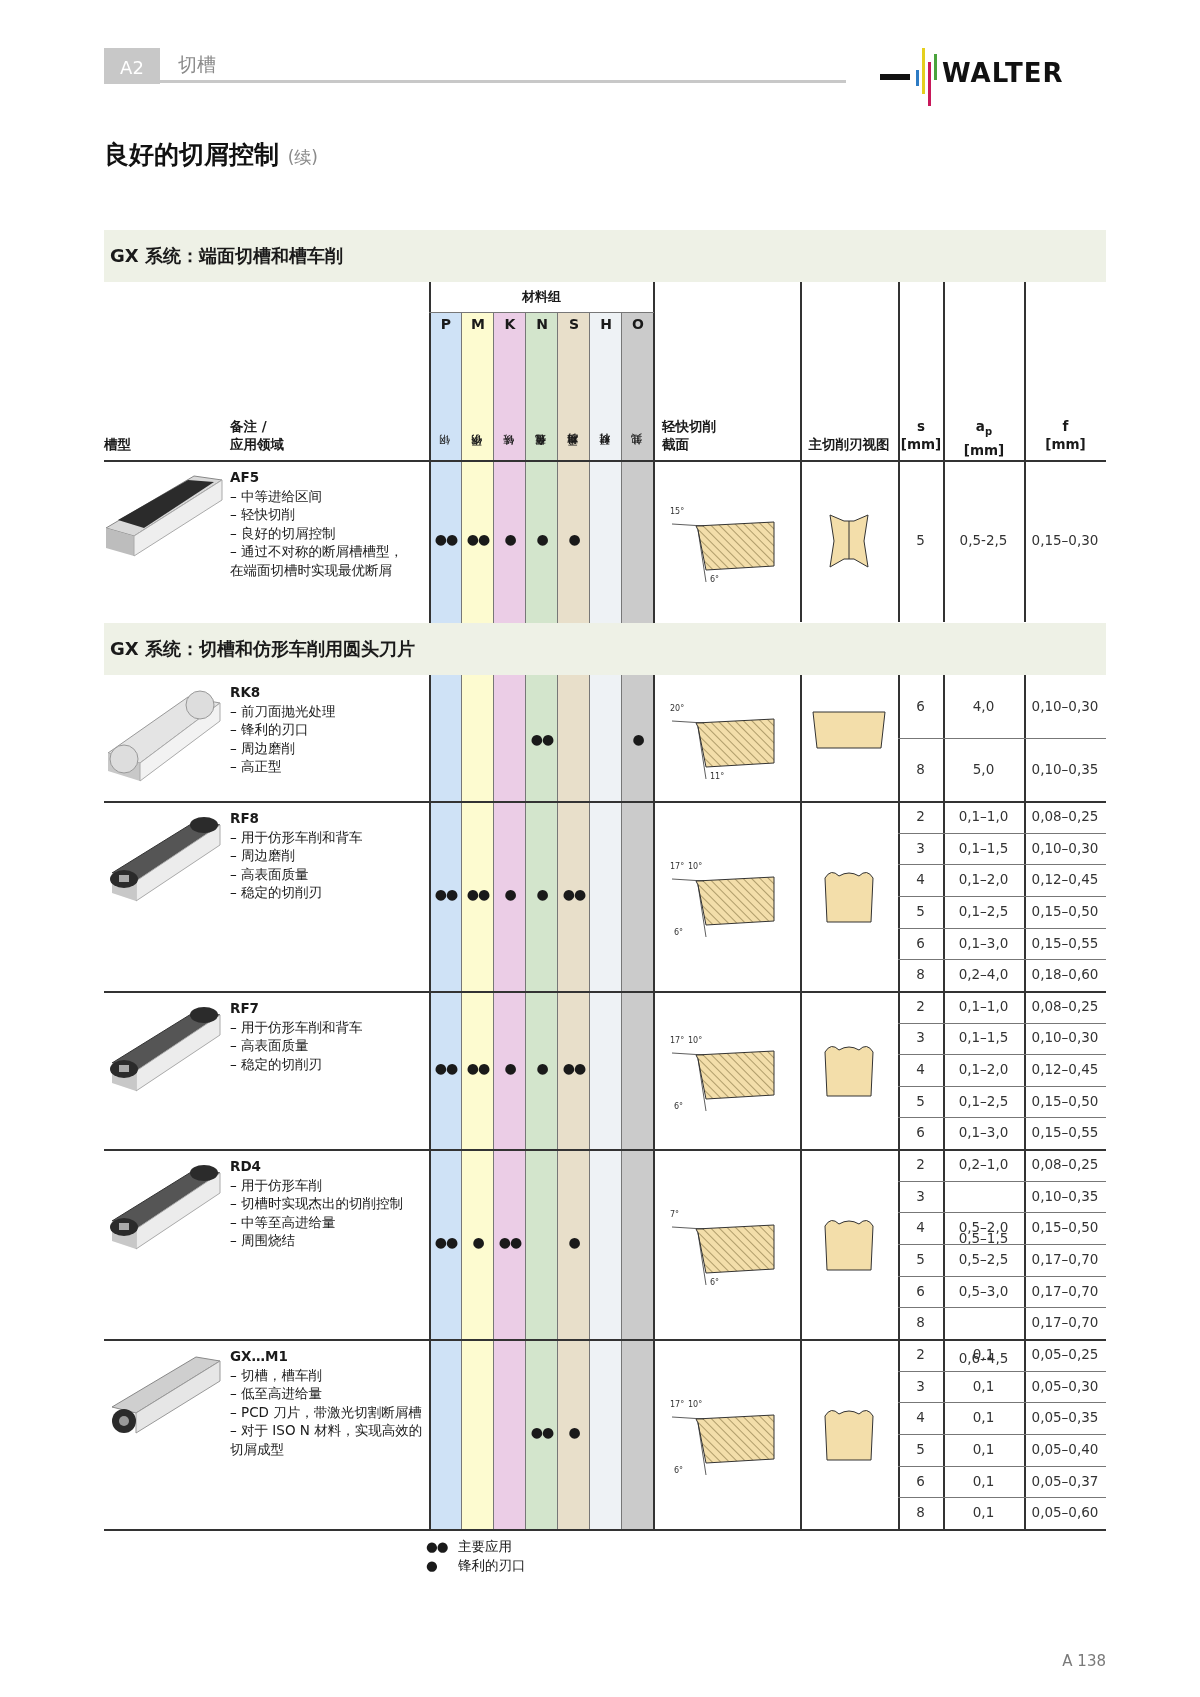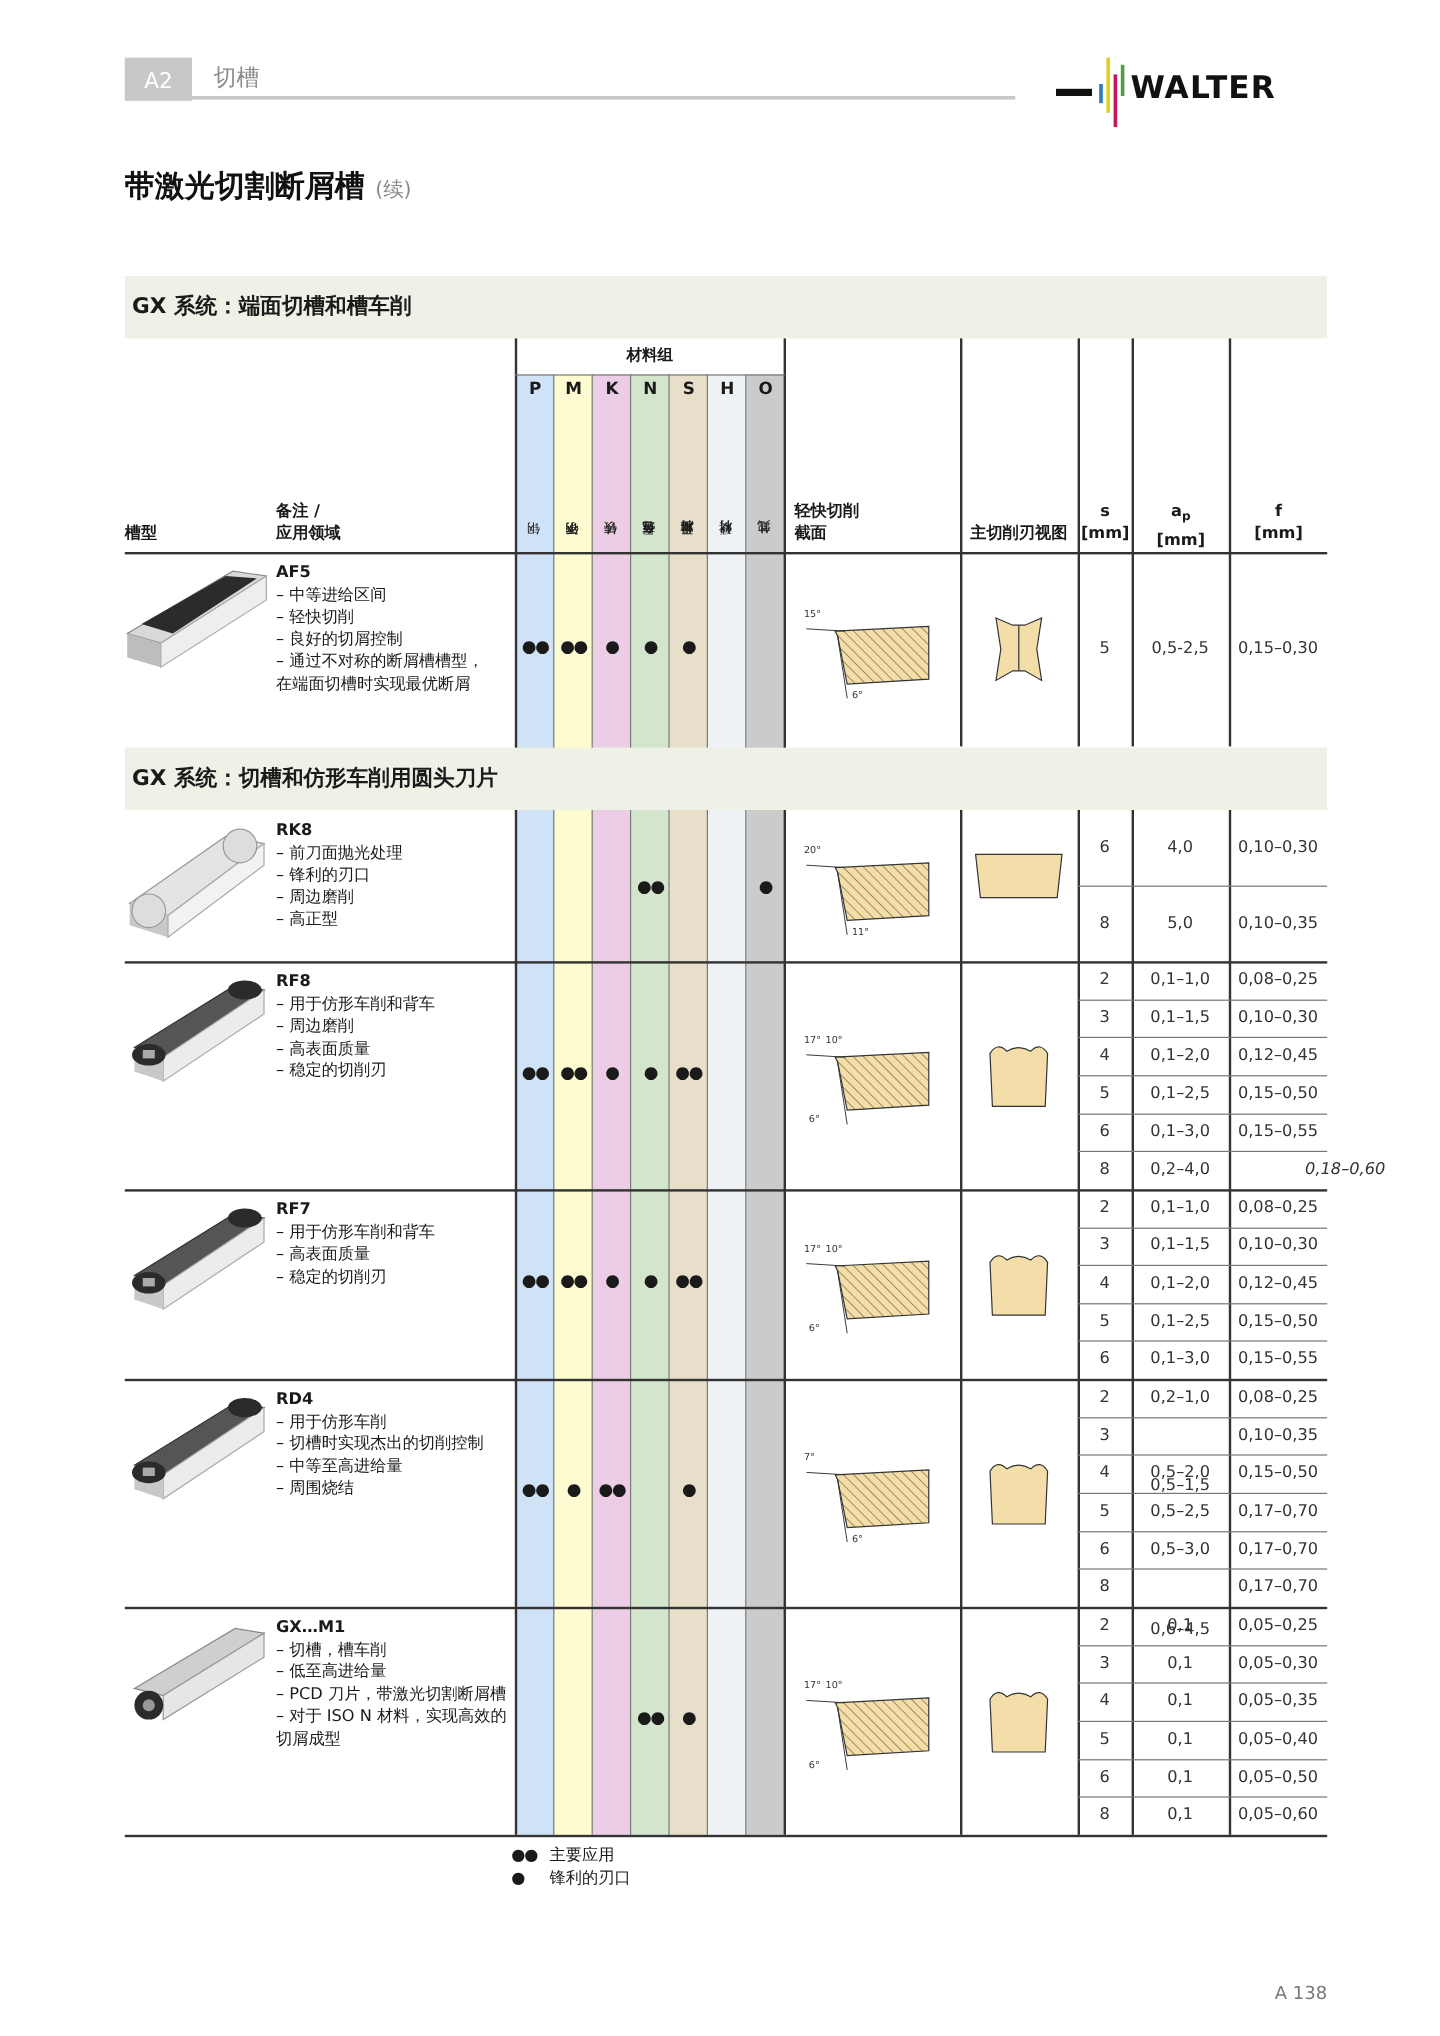--- a/index.html
+++ b/index.html
@@ -42,21 +42,21 @@
 <svg class="abs logo" viewBox="0 0 226 62">
   <rect x="0" y="30" width="30" height="6" fill="#111"></rect>
   <rect x="36" y="26" width="3" height="16" fill="#2d7bc4"></rect>
   <rect x="42" y="4" width="3" height="46" fill="#e5cf1e"></rect>
   <rect x="48" y="18" width="3" height="44" fill="#c8185a"></rect>
   <rect x="54" y="10" width="3" height="26" fill="#4aa33c"></rect>
   <text x="62" y="38" font-family="DejaVu Sans, sans-serif" font-weight="bold" font-size="26" fill="#111" letter-spacing="1">WALTER</text>
 </svg>
 
 <div class="abs page-title">
-  <span>带激光切割断屑槽</span>
+  <span>良好的切屑控制</span>
   <span class="cont">(续)</span>
 </div>
 
 <div class="abs sec-bar" style="top:230px;">GX 系统：端面切槽和槽车削</div>
 
 <div id="matcols">
     <div class="col-bg" style="left:430px; top:312px; width:32px; height:1217px; background:#cfe2f6;"></div>
     <div class="mat-letter" style="left:430px; top:316px;">P</div>
     <div class="mat-name" style="left:430px; top:352px; height:102px;">钢</div>
     <div class="col-bg" style="left:462px; top:312px; width:32px; height:1217px; background:#fdfbd0;"></div>
@@ -264,21 +264,21 @@
     <div class="cell" style="left:898px; width:45px; top:902.8333333333334px;">5</div>
     <div class="cell" style="left:943px; width:81px; top:902.8333333333334px;">0,1–2,5</div>
     <div class="cell" style="left:1024px; width:82px; top:902.8333333333334px;">0,15–0,50</div>
     <div class="hline thin" style="left:898px; top:927.6666666666666px; width:208px;"></div>
     <div class="cell" style="left:898px; width:45px; top:934.5px;">6</div>
     <div class="cell" style="left:943px; width:81px; top:934.5px;">0,1–3,0</div>
     <div class="cell" style="left:1024px; width:82px; top:934.5px;">0,15–0,55</div>
     <div class="hline thin" style="left:898px; top:959.3333333333334px; width:208px;"></div>
     <div class="cell" style="left:898px; width:45px; top:966.1666666666667px;">8</div>
     <div class="cell" style="left:943px; width:81px; top:966.1666666666667px;">0,2–4,0</div>
-    <div class="cell" style="left:1080px; width:82px; top:966.1666666666667px;font-style:italic;">0,18–0,60</div>
+    <div class="cell" style="left:1024px; width:82px; top:966.1666666666667px;">0,18–0,60</div>
     <div class="hline" style="left:104px; top:991px; width:1002px;"></div>
     <div class="insert-img" style="left:104px; top:999px;"><svg width="120" height="100" viewBox="0 0 120 100">
         <polygon points="8,64 92,12 116,16 32,72" fill="#555" stroke="#333"></polygon>
         <polygon points="32,72 116,16 116,36 32,92" fill="#ececec" stroke="#aaa"></polygon>
         <polygon points="8,64 32,72 32,92 8,84" fill="#c8c8c8"></polygon>
         <ellipse cx="100" cy="16" rx="14" ry="8" fill="#2b2b2b"></ellipse>
         <ellipse cx="20" cy="70" rx="14" ry="9" fill="#2b2b2b"></ellipse>
         <rect x="15" y="66" width="10" height="7" fill="#aaa"></rect>
       </svg></div>
     <div class="notes" style="left:230px; top:999px;">
@@ -442,21 +442,21 @@
     <div class="cell" style="left:898px; width:45px; top:1409.1666666666665px;">4</div>
     <div class="cell" style="left:943px; width:81px; top:1409.1666666666665px;">0,1</div>
     <div class="cell" style="left:1024px; width:82px; top:1409.1666666666665px;">0,05–0,35</div>
     <div class="hline thin" style="left:898px; top:1434px; width:208px;"></div>
     <div class="cell" style="left:898px; width:45px; top:1440.8333333333333px;">5</div>
     <div class="cell" style="left:943px; width:81px; top:1440.8333333333333px;">0,1</div>
     <div class="cell" style="left:1024px; width:82px; top:1440.8333333333333px;">0,05–0,40</div>
     <div class="hline thin" style="left:898px; top:1465.6666666666667px; width:208px;"></div>
     <div class="cell" style="left:898px; width:45px; top:1472.5px;">6</div>
     <div class="cell" style="left:943px; width:81px; top:1472.5px;">0,1</div>
-    <div class="cell" style="left:1024px; width:82px; top:1472.5px;">0,05–0,50</div>
+    <div class="cell" style="left:1024px; width:82px; top:1472.5px;">0,05–0,37</div>
     <div class="hline thin" style="left:898px; top:1497.3333333333333px; width:208px;"></div>
     <div class="cell" style="left:898px; width:45px; top:1504.1666666666665px;">8</div>
     <div class="cell" style="left:943px; width:81px; top:1504.1666666666665px;">0,1</div>
     <div class="cell" style="left:1024px; width:82px; top:1504.1666666666665px;">0,05–0,60</div>
     <div class="hline" style="left:104px; top:1529px; width:1002px; height:2px;"></div>
   </div>
 
 <div class="legend" style="left:426px; top:1537px;">
   <div><span style="display:inline-block;width:32px;letter-spacing:-1px;">●●</span><span>主要应用</span></div>
   <div><span style="display:inline-block;width:32px;">●</span><span>锋利的刃口</span></div>

